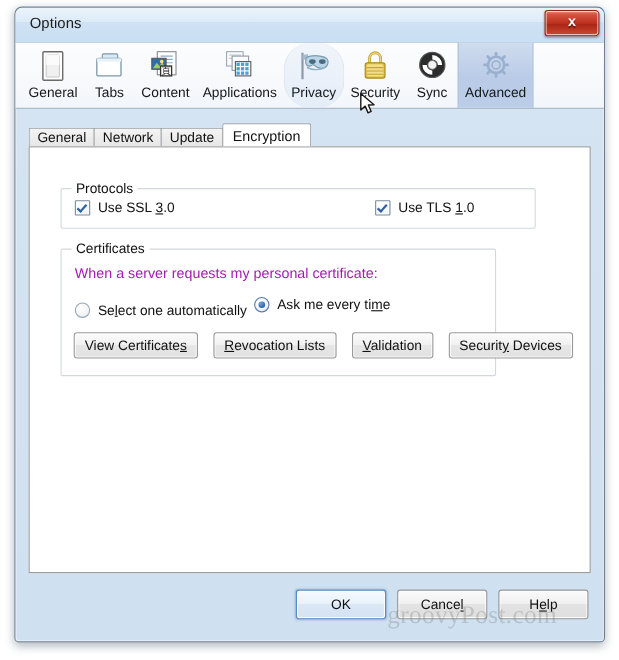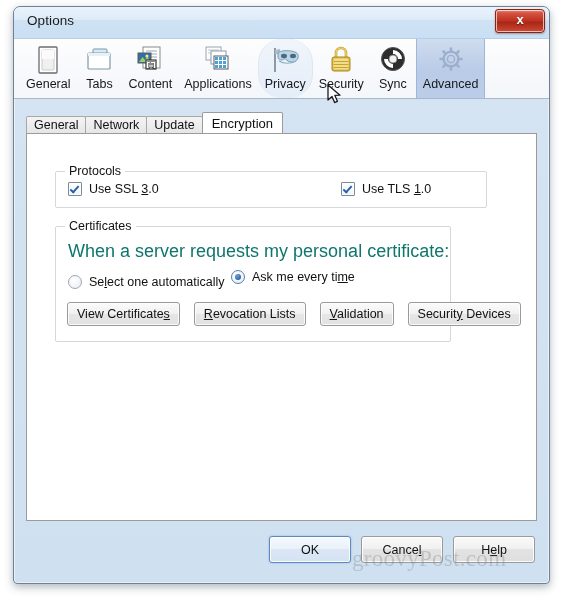--- a/index.html
+++ b/index.html
@@ -258,22 +258,22 @@
     left: 3px;
     top: 3px;
     width: 6px;
     height: 6px;
     border-radius: 50%;
     background: radial-gradient(circle at 35% 30%, #6ea2d8 0%, #2f66a8 70%, #24507f 100%);
   }
 
   .lbl-static {
     position: absolute;
-    font-size: 18px;
-    color: #0f766e;
+    font-size: 13px;
+    color: #a21caf;
     white-space: nowrap;
   }
 
   .winbtn {
     font-size: 12.5px;
     color: #111;
     background: linear-gradient(to bottom, #fbfbfb 0%, #f1f1f1 48%, #e6e6e6 49%, #e2e2e2 100%);
     border: 1px solid #9a9a9a;
     border-radius: 3px;
     padding: 4px 9px;

